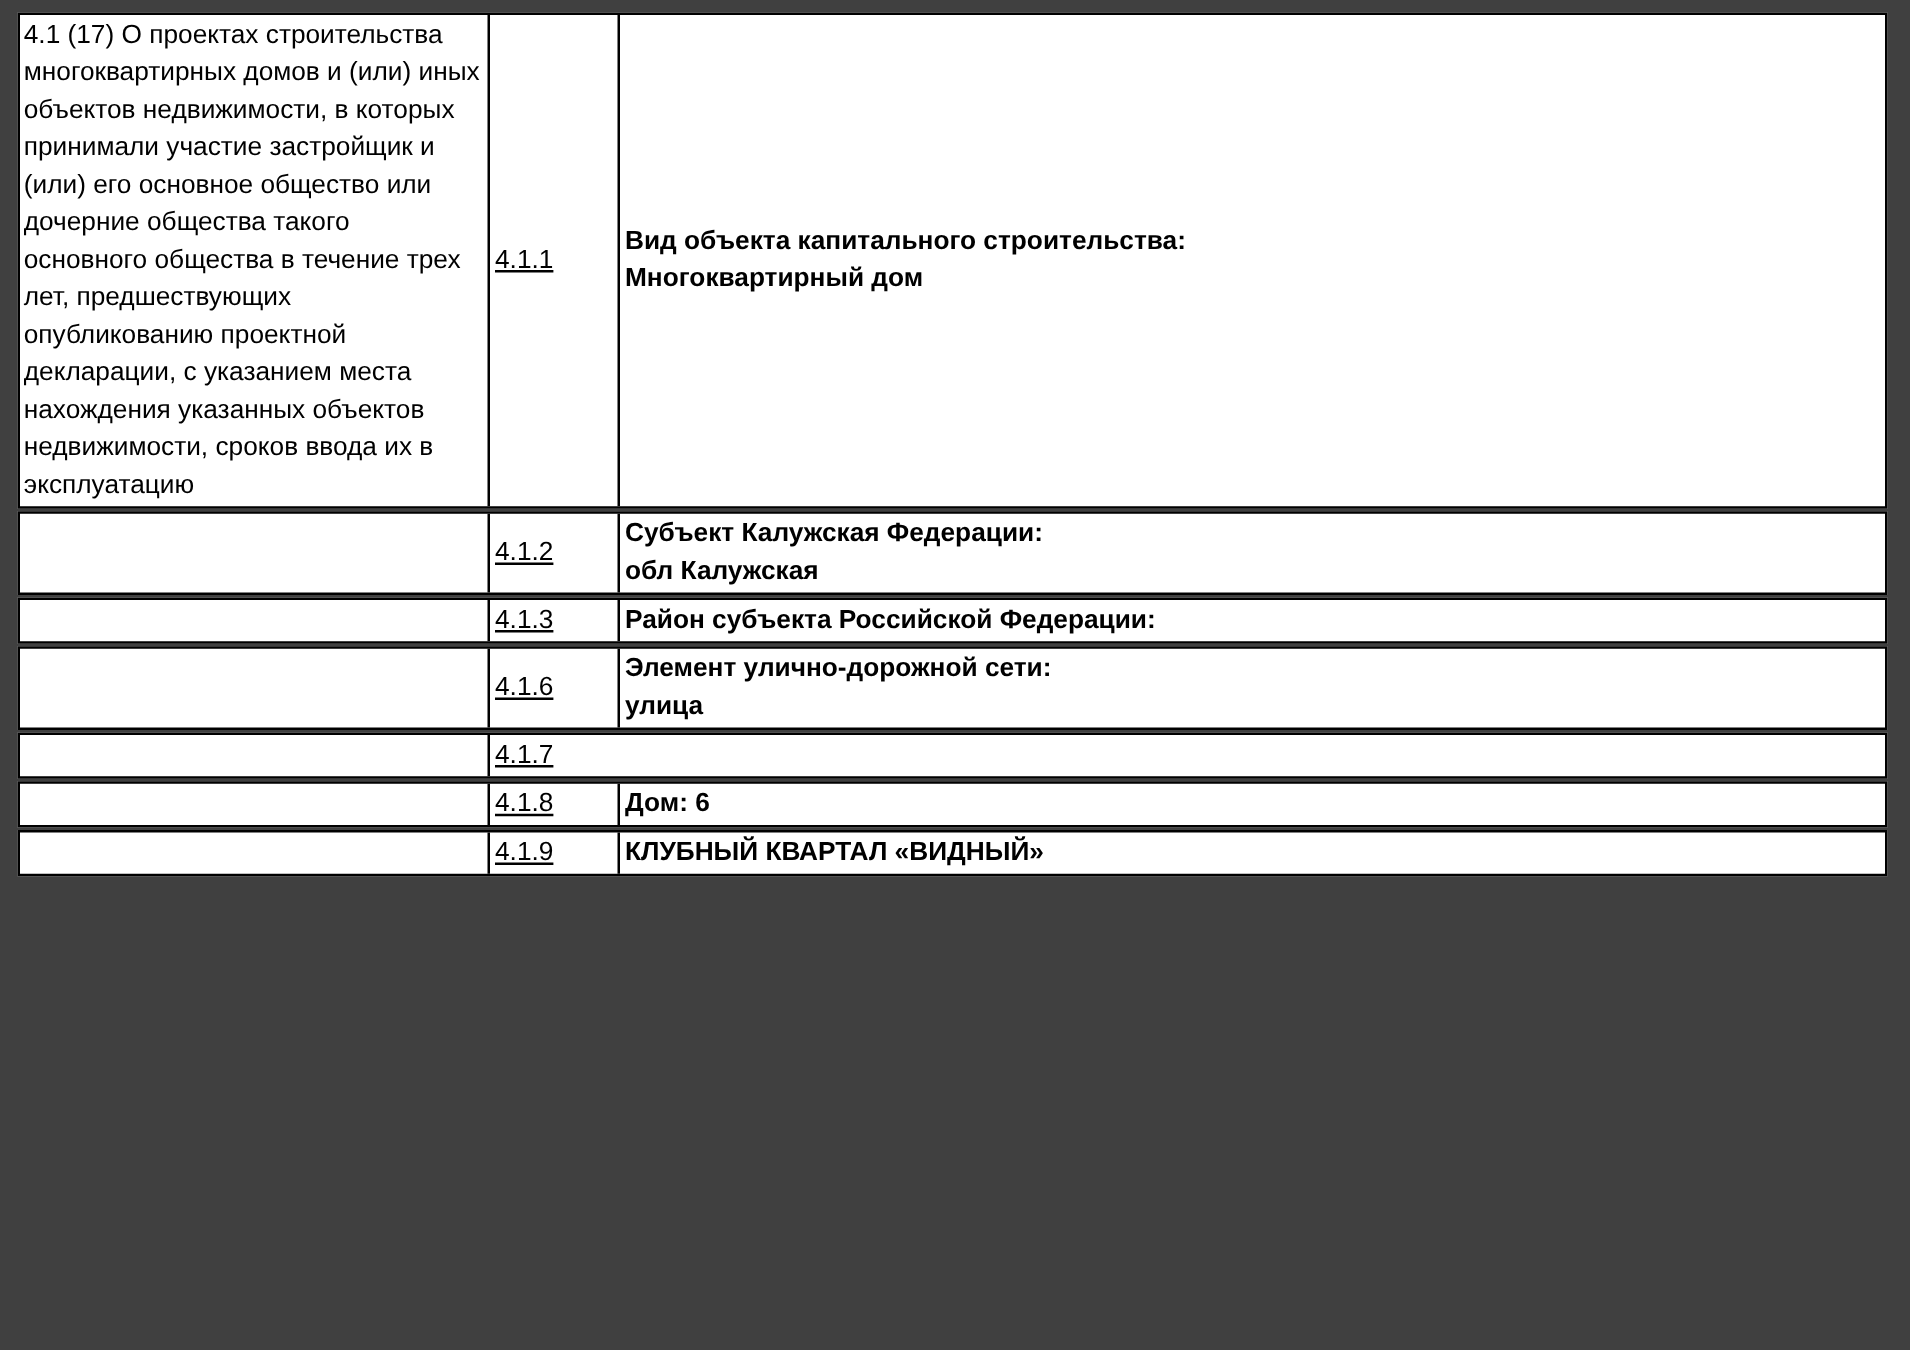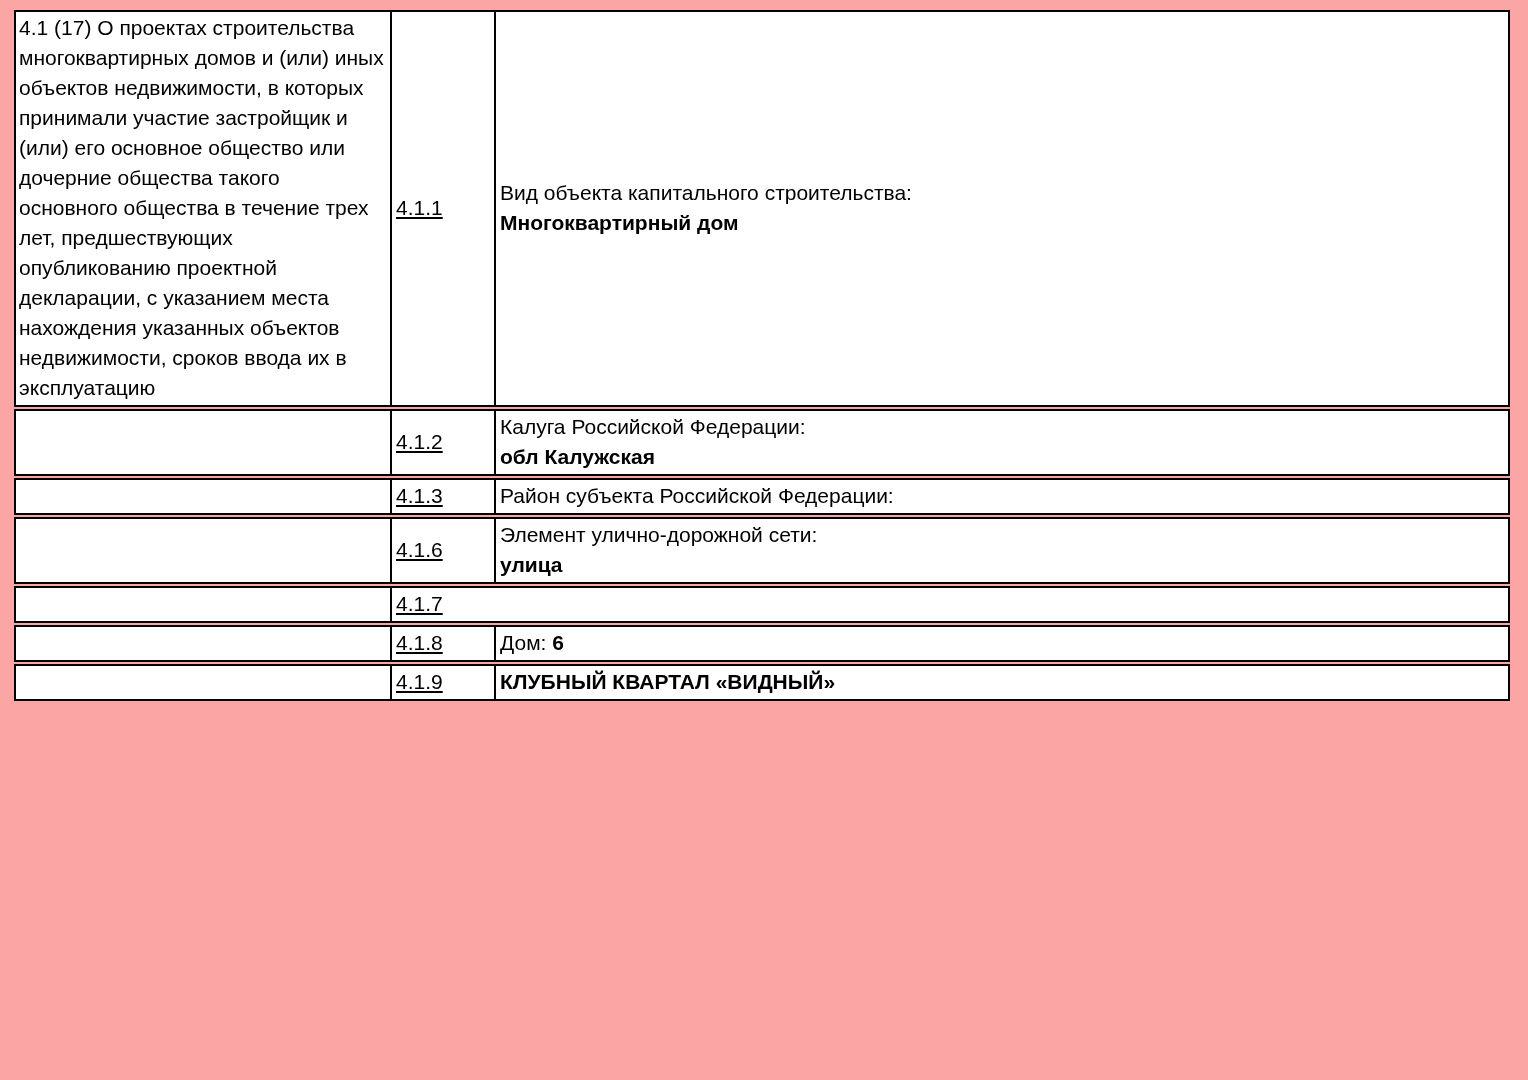--- a/index.html
+++ b/index.html
@@ -6,21 +6,21 @@
     margin: 0;
     padding: 0;
     background: #ffffff;
     font-family: "Liberation Sans", "DejaVu Sans", sans-serif;
     color: #000000;
   }
   .page {
     position: relative;
     width: 1528px;
     height: 1080px;
-    background: #fca5a5;
+    background: #404040;
     overflow: hidden;
   }
   .doc-table {
     position: absolute;
     left: 14px;
     top: 10px;
     width: 1496px;
   }
   .doc-row {
     display: flex;
@@ -51,27 +51,27 @@
     flex: 0 0 104px;
     width: 104px;
     border-left: 2px solid #000000;
     text-decoration: underline;
   }
   .cell.c3 {
     flex: 1 1 auto;
     border-left: 2px solid #000000;
   }
   .field-label {
-    font-weight: normal;
+    font-weight: bold;
   }
   .field-value {
     font-weight: bold;
   }
   .field-value .value-prefix {
-    font-weight: normal;
+    font-weight: bold;
   }
 </style>
 </head>
 <body>
 
 <div class="page">
   <div class="doc-table" id="doc-table">
   <div class="doc-row">
     <div class="cell c1">
       <span class="section-description">4.1 (17) О проектах строительства многоквартирных домов и (или) иных объектов недвижимости, в которых принимали участие застройщик и (или) его основное общество или дочерние общества такого основного общества в течение трех лет, предшествующих опубликованию проектной декларации, с указанием места нахождения указанных объектов недвижимости, сроков ввода их в эксплуатацию</span>
@@ -86,21 +86,21 @@
   </div>
 
   <div class="doc-row">
     <div class="cell c1">
       <span class="section-description"></span>
     </div>
     <div class="cell c2">
       <span class="row-number">4.1.2</span>
     </div>
     <div class="cell c3">
-      <span class="field-label">Калуга Российской Федерации:</span>
+      <span class="field-label">Субъект Калужская Федерации:</span>
       <span class="field-value"><span class="value-prefix"></span><span class="value-main">обл Калужская</span></span>
     </div>
   </div>
 
   <div class="doc-row">
     <div class="cell c1">
       <span class="section-description"></span>
     </div>
     <div class="cell c2">
       <span class="row-number">4.1.3</span>

